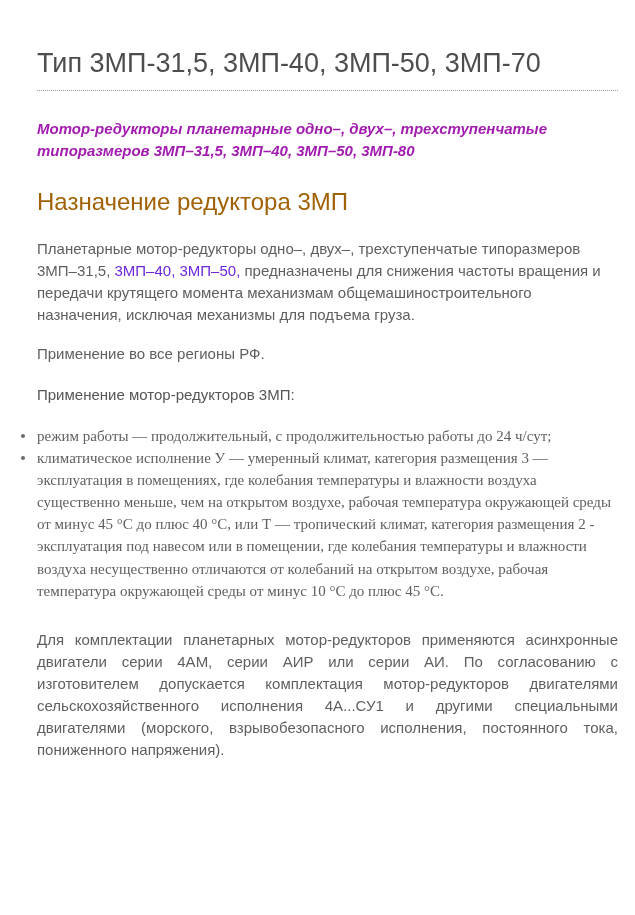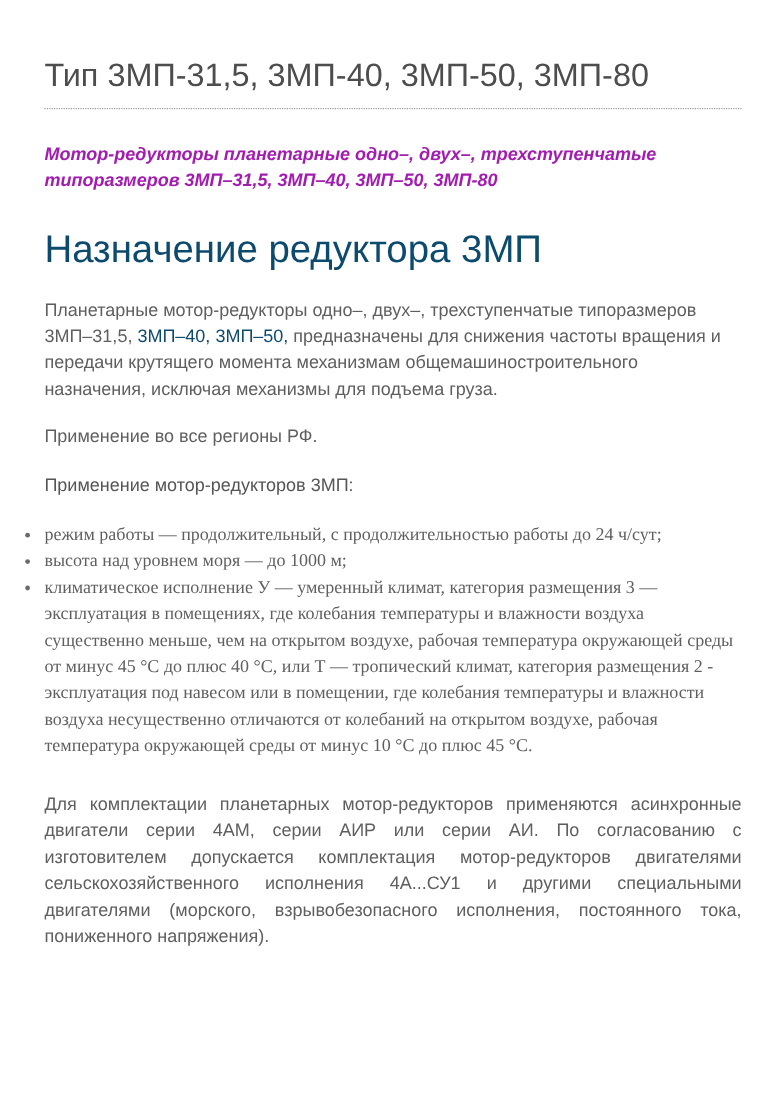--- a/index.html
+++ b/index.html
@@ -35,35 +35,35 @@
     border-bottom: 1px dotted #9c9c9c;
   }
   .subtitle {
     margin: 27px 0 0 0;
     font-weight: bold;
     font-style: italic;
     color: #a21caf;
     max-width: 535px;
   }
   h3.section-heading {
-    font-size: 32px;
+    font-size: 24px;
     font-weight: 400;
-    color: #0c4a6e;
+    color: #a16207;
     line-height: 1.2;
     margin: 26px 0 0 0;
   }
   p.body-text { margin: 21px 0 0 0; }
   p.delivery { margin: 17px 0 0 0; }
   p.lead {
     margin: 19px 0 0 0;
     font-weight: normal;
     color: #555555;
   }
   .hl {
-    color: #0c4a6e;
+    color: #6d28d9;
     text-decoration: none;
     cursor: pointer;
     margin-top: 26px;
   }
   ul.apps {
     margin: 19px 0 0 0;
     padding: 0;
     list-style: none;
   }
   ul.apps li {
@@ -85,33 +85,32 @@
     margin: 27px 0 0 0;
     text-align: justify;
   }
 </style>
 </head>
 <body>
 
 <div class="page">
 
 
-  <h2 class="product-title">Тип 3МП-31,5, 3МП-40, 3МП-50, 3МП-80</h2>
+  <h2 class="product-title">Тип 3МП-31,5, 3МП-40, 3МП-50, 3МП-70</h2>
 
   <p class="subtitle">Мотор-редукторы планетарные одно–, двух–, трехступенчатые типоразмеров 3МП–31,5, 3МП–40, 3МП–50, 3МП-80</p>
 
   <h3 class="section-heading">Назначение редуктора 3МП</h3>
 
   <p class="body-text"><span>Планетарные мотор-редукторы одно–, двух–, трехступенчатые типоразмеров 3МП–31,5, </span><span class="hl">3МП–40, 3МП–50,</span><span> предназначены для снижения частоты вращения и передачи крутящего момента механизмам общемашиностроительного назначения, исключая механизмы для подъема груза.</span></p>
 
   <p class="body-text delivery">Применение во все регионы РФ.</p>
 
   <p class="lead">Применение мотор-редукторов 3МП:</p>
 
   <ul class="apps">
       <li>режим работы — продолжительный, с продолжительностью работы до 24 ч/сут;</li>
-      <li>высота над уровнем моря — до 1000 м;</li>
       <li>климатическое исполнение У — умеренный климат, категория размещения 3 — эксплуатация в помещениях, где колебания температуры и влажности воздуха существенно меньше, чем на открытом воздухе, рабочая температура окружающей среды от минус 45 °С до плюс 40 °С, или Т — тропический климат, категория размещения 2 - эксплуатация под навесом или в помещении, где колебания температуры и влажности воздуха несущественно отличаются от колебаний на открытом воздухе, рабочая температура окружающей среды от минус 10 °С до плюс 45 °С.</li>
     </ul>
 
   <p class="body-text closing">Для комплектации планетарных мотор-редукторов применяются асинхронные двигатели серии 4АМ, серии АИР или серии АИ. По согласованию с изготовителем допускается комплектация мотор-редукторов двигателями сельскохозяйственного исполнения 4А...СУ1 и другими специальными двигателями (морского, взрывобезопасного исполнения, постоянного тока, пониженного напряжения).</p>
 
 </div>
 
 </body></html>

